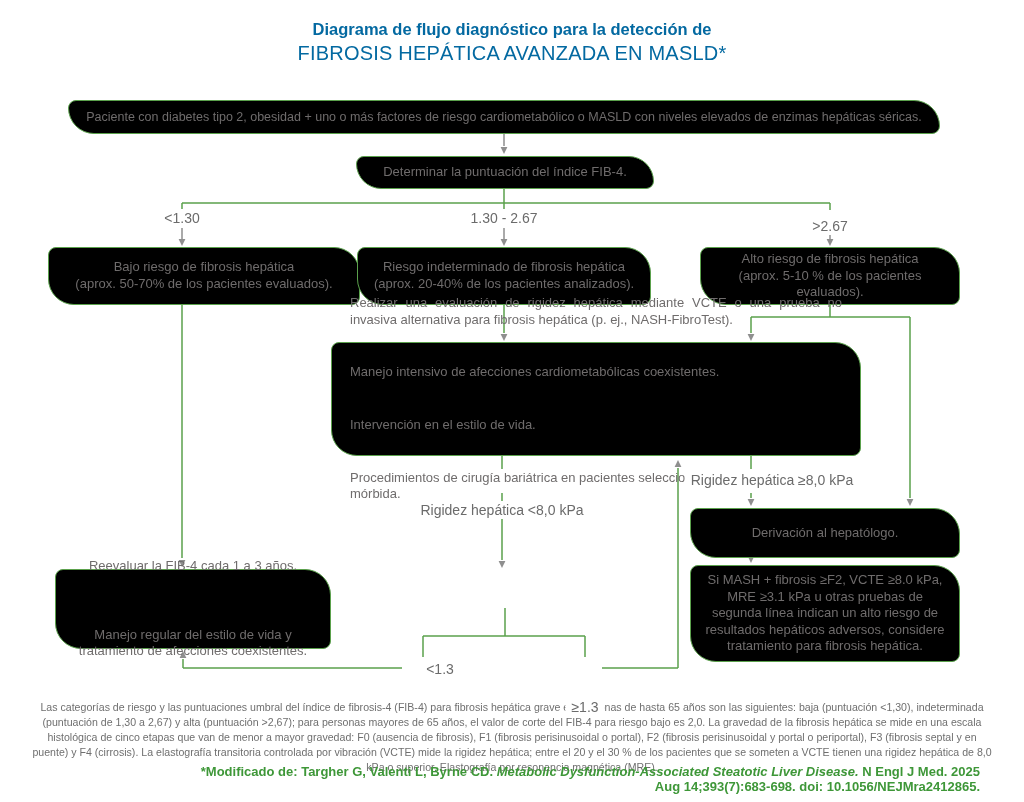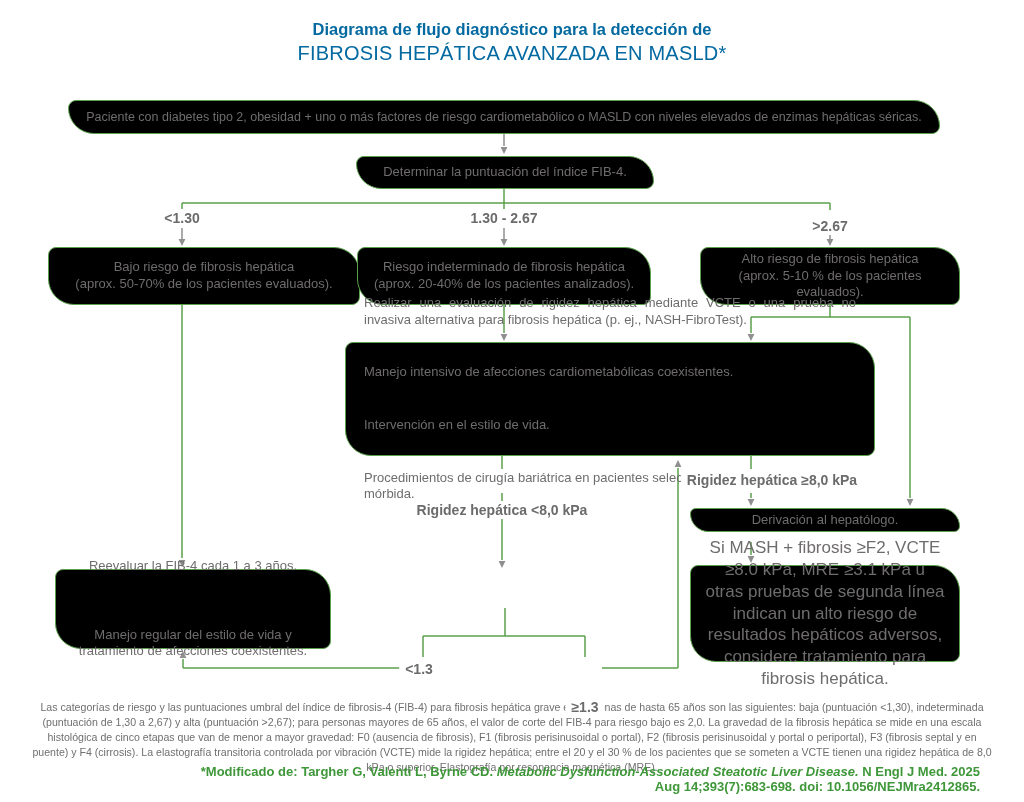--- a/index.html
+++ b/index.html
@@ -13,21 +13,21 @@
         border:1.5px solid #5ba14c;border-radius:8px 26px 8px 26px;
         color:#6f6c6c;font-size:13px;line-height:1.28;
         display:flex;flex-direction:column;align-items:center;justify-content:center;
         text-align:center;padding:4px 10px;}
   .node.leftalign{align-items:flex-start;text-align:left;padding:9px 18px;gap:6px;}
   .node.leftalign p{margin:0;}
   .node.leftalign p.just{text-align:justify;}
   .node .gap{margin-top:4px;}
   .nowrap{white-space:nowrap;font-size:12.5px;}
   .lbl{position:absolute;z-index:3;transform:translateX(-50%);background:#fff;
-       padding:1px 6px;font-weight:700;color:#6b6b6b;font-size:14px;white-space:nowrap;}
+       padding:1px 6px;font-weight:400;color:#6b6b6b;font-size:14px;white-space:nowrap;}
   .footnote{position:absolute;left:30px;top:700px;width:964px;z-index:2;
             font-size:10.6px;line-height:1.42;color:#6f6f6f;text-align:center;}
   .citation{position:absolute;right:44px;top:764px;width:780px;z-index:2;text-align:right;
             font-size:13px;color:#3e9738;font-weight:600;}
   .citation .it{font-style:italic;}
 </style>
 </head>
 <body>
 
 <div class="canvas">
@@ -92,47 +92,47 @@
   <div class="node" style="left:357px;top:247px;width:294px;height:58px;">
     <div>Riesgo indeterminado de fibrosis hepática</div>
     <div>(aprox. 20-40% de los pacientes analizados).</div>
   </div>
 
   <div class="node" style="left:700px;top:247px;width:260px;height:58px;">
     <div>Alto riesgo de fibrosis hepática</div>
     <div>(aprox. 5-10 % de los pacientes evaluados).</div>
   </div>
 
-  <div class="node leftalign" style="left:345px;top:342px;width:530px;height:114px;gap:36px;">
+  <div class="node leftalign" style="left:331px;top:342px;width:530px;height:114px;gap:36px;">
     <p class="just">Realizar una evaluación de rigidez hepática mediante VCTE o una prueba no invasiva alternativa para fibrosis hepática (p. ej., NASH-FibroTest).</p>
     <p>Manejo intensivo de afecciones cardiometabólicas coexistentes.</p>
     <p>Intervención en el estilo de vida.</p>
     <p>Procedimientos de cirugía bariátrica en pacientes seleccionados con obesidad mórbida.</p>
   </div>
 
   <div class="node" style="left:55px;top:569px;width:276px;height:80px;gap:48px;">
     <div>Reevaluar la FIB-4 cada 1 a 3 años.</div>
     <div class="gap">Manejo regular del estilo de vida y tratamiento de afecciones coexistentes.</div>
   </div>
 
 
-  <div class="node" style="left:690px;top:508px;width:270px;height:24px;text-align:right;">
+  <div class="node" style="left:690px;top:508px;width:270px;height:50px;text-align:right;">
     <div>Derivación al hepatólogo.</div>
   </div>
 
-  <div class="node" style="left:690px;top:565px;width:270px;height:97px;font-size:17px;padding:8px 13px;">
+  <div class="node" style="left:690px;top:565px;width:270px;height:97px;font-size:13px;padding:8px 13px;">
     <div>Si MASH + fibrosis ≥F2, VCTE ≥8.0 kPa, MRE ≥3.1 kPa u otras pruebas de segunda línea indican un alto riesgo de resultados hepáticos adversos, considere tratamiento para fibrosis hepática.</div>
   </div>
 
   <div class="lbl" style="left:182px;top:209px;">&lt;1.30</div>
   <div class="lbl" style="left:504px;top:209px;">1.30 - 2.67</div>
   <div class="lbl" style="left:830px;top:209px;margin-top:8px;">&gt;2.67</div>
   <div class="lbl" style="left:502px;top:471px;margin-top:30px;">Rigidez hepática &lt;8,0 kPa</div>
   <div class="lbl" style="left:772px;top:471px;">Rigidez hepática ≥8,0 kPa</div>
-  <div class="lbl" style="left:419px;top:660px;">&lt;1.3</div>
+  <div class="lbl" style="left:440px;top:660px;">&lt;1.3</div>
   <div class="lbl" style="left:585px;top:660px;margin-top:38px;">≥1.3</div>
 
   <div class="footnote">Las categorías de riesgo y las puntuaciones umbral del índice de fibrosis-4 (FIB-4) para fibrosis hepática grave en personas de hasta 65 años son las siguientes: baja (puntuación &lt;1,30), indeterminada (puntuación de 1,30 a 2,67) y alta (puntuación &gt;2,67); para personas mayores de 65 años, el valor de corte del FIB-4 para riesgo bajo es 2,0. La gravedad de la fibrosis hepática se mide en una escala histológica de cinco etapas que van de menor a mayor gravedad: F0 (ausencia de fibrosis), F1 (fibrosis perisinusoidal o portal), F2 (fibrosis perisinusoidal y portal o periportal), F3 (fibrosis septal y en puente) y F4 (cirrosis). La elastografía transitoria controlada por vibración (VCTE) mide la rigidez hepática; entre el 20 y el 30 % de los pacientes que se someten a VCTE tienen una rigidez hepática de 8,0 kPa o superior. Elastografía por resonancia magnética (MRE).</div>
 
   <div class="citation">
     <span>*Modificado de: Targher G, Valenti L, Byrne CD. </span><span class="it">Metabolic Dysfunction-Associated Steatotic Liver Disease.</span><span> N Engl J Med. 2025 Aug 14;393(7):683-698. doi: 10.1056/NEJMra2412865.</span>
   </div>
 
 </div>
 

